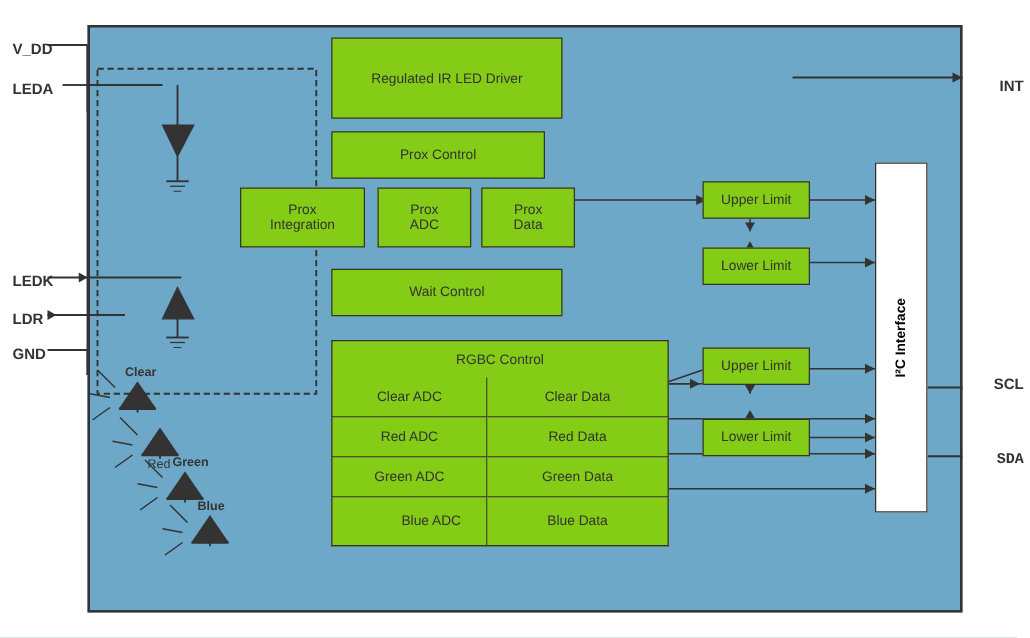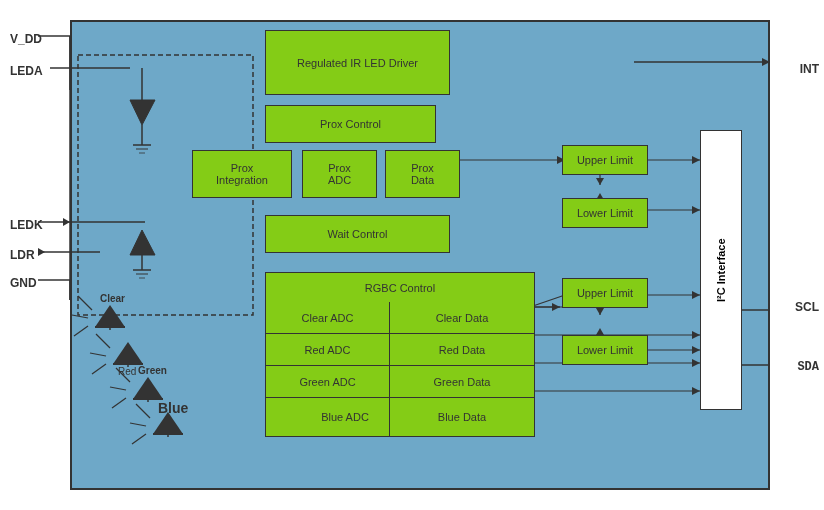--- a/index.html
+++ b/index.html
@@ -305,21 +305,21 @@
   <div style="position:absolute; top:365px; left:138px; font-size:10px; color:#333; font-weight:bold;">Green</div>
   <svg style="position:absolute; top:377px; left:133px; width:30px; height:25px;">
     <polygon points="15,0 0,22 30,22" fill="#333"></polygon>
     <line x1="0" y1="22" x2="30" y2="22" stroke="#333" stroke-width="2"></line>
     <line x1="15" y1="22" x2="15" y2="30" stroke="#333" stroke-width="1.5"></line>
     <line x1="6" y1="30" x2="24" y2="30" stroke="#333" stroke-width="1.5"></line>
     <line x1="9" y1="34" x2="21" y2="34" stroke="#333" stroke-width="1"></line>
     <line x1="12" y1="38" x2="18" y2="38" stroke="#333" stroke-width="0.8"></line>
   </svg>
 
-  <div style="position:absolute; top:400px; left:158px; font-size:14px; color:#333; font-weight:bold;">Blue</div>
+  <div style="position:absolute; top:400px; left:158px; font-size:10px; color:#333; font-weight:bold;">Blue</div>
   <svg style="position:absolute; top:412px; left:153px; width:30px; height:25px;">
     <polygon points="15,0 0,22 30,22" fill="#333"></polygon>
     <line x1="0" y1="22" x2="30" y2="22" stroke="#333" stroke-width="2"></line>
     <line x1="15" y1="22" x2="15" y2="30" stroke="#333" stroke-width="1.5"></line>
     <line x1="6" y1="30" x2="24" y2="30" stroke="#333" stroke-width="1.5"></line>
     <line x1="9" y1="34" x2="21" y2="34" stroke="#333" stroke-width="1"></line>
     <line x1="12" y1="38" x2="18" y2="38" stroke="#333" stroke-width="0.8"></line>
   </svg>
 
 </div>

